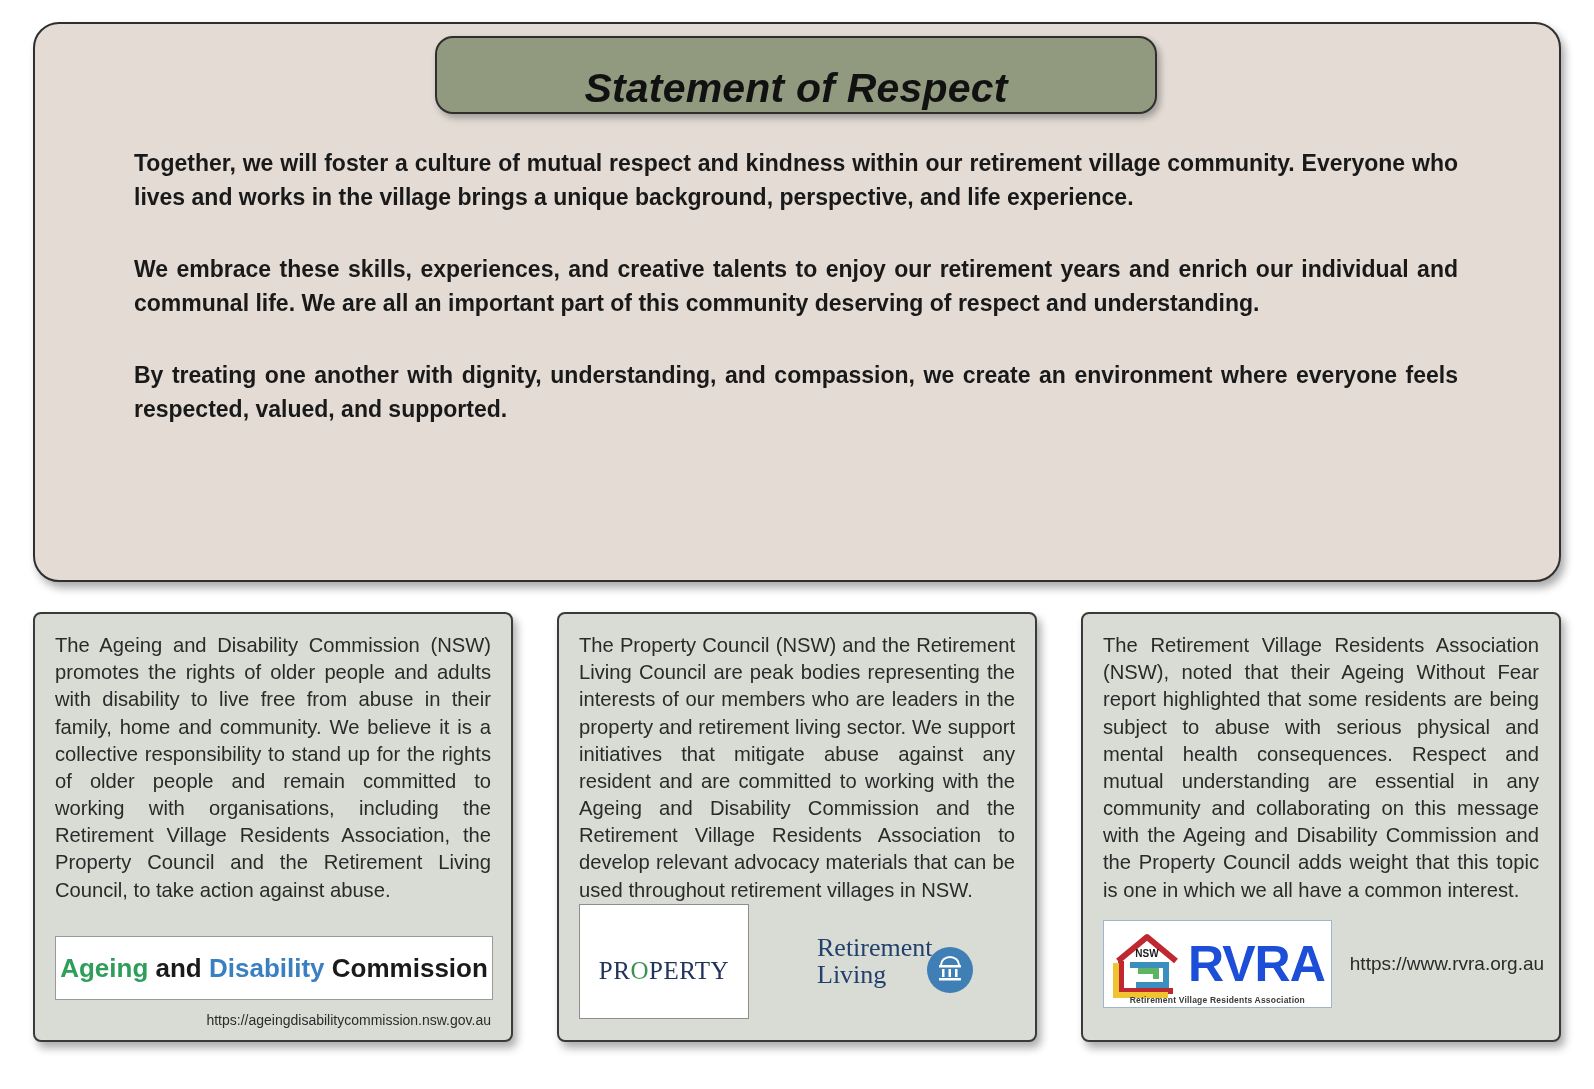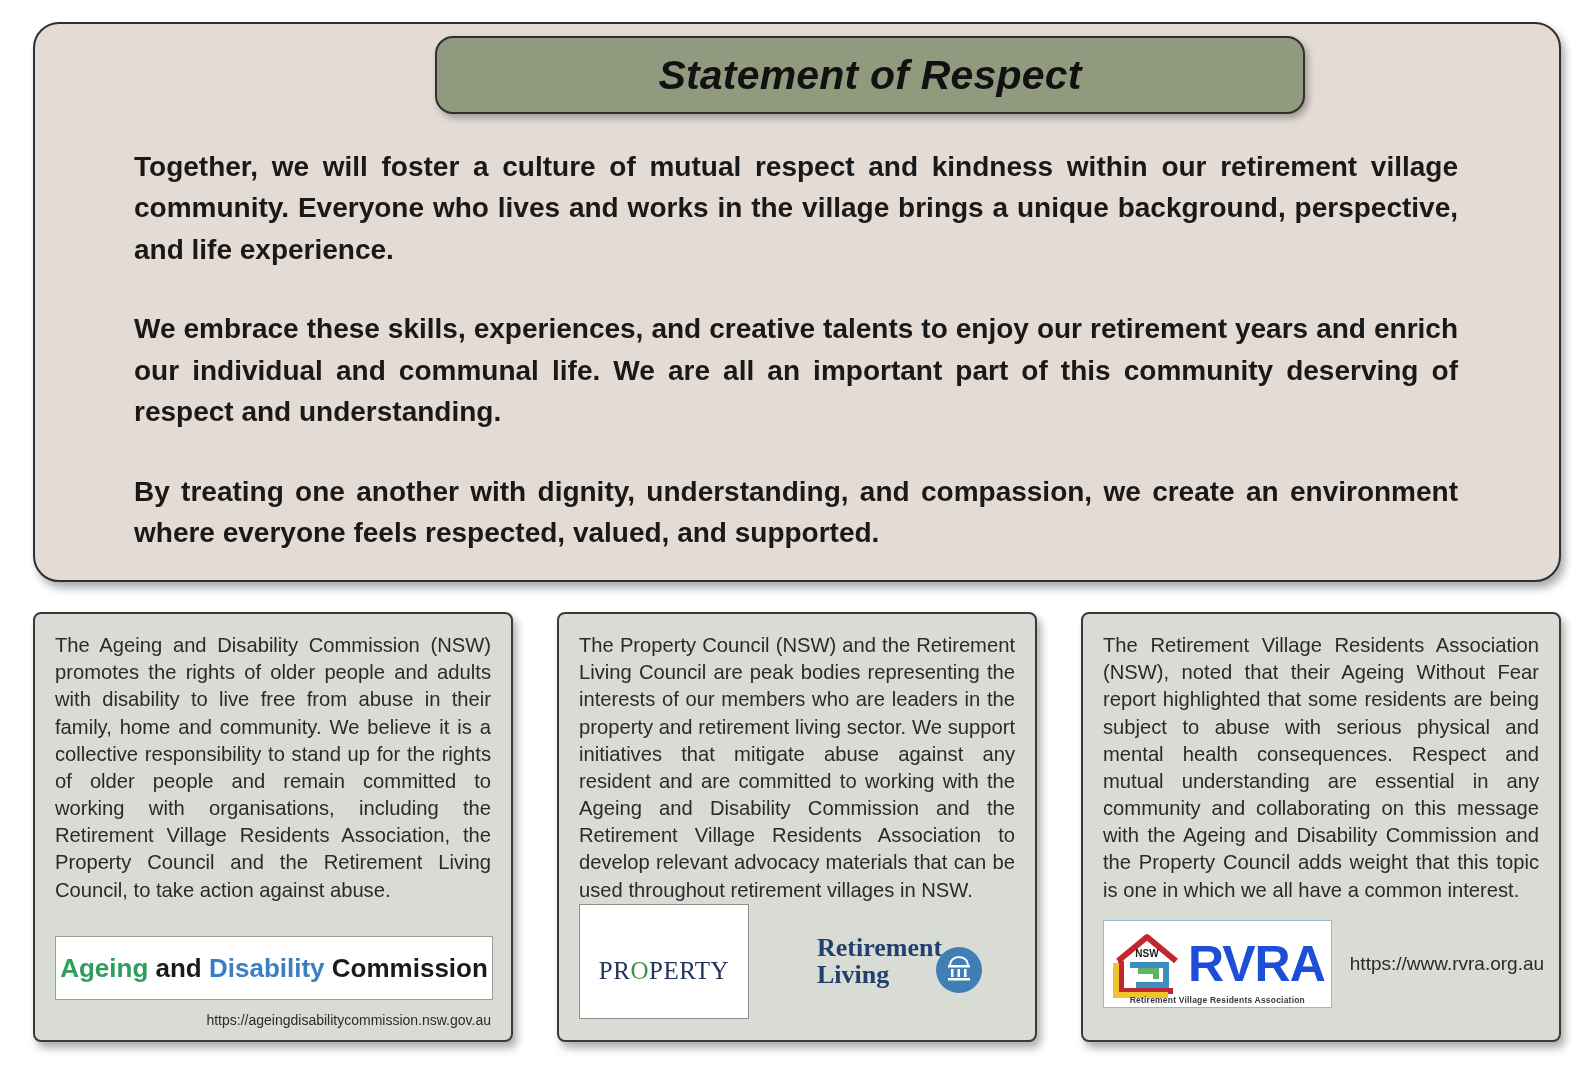--- a/index.html
+++ b/index.html
@@ -14,38 +14,38 @@
   
   .hero{
     position:absolute;left:33px;top:22px;width:1528px;height:560px;
     background:#e3dbd4;
     border:2px solid #2f2f2f;
     border-radius:26px;
     box-sizing:border-box;
     box-shadow:4px 6px 9px rgba(0,0,0,.33);
   }
   .title-pill{
-    position:absolute;left:400px;top:12px;width:870px;height:78px;
+    position:absolute;left:400px;top:12px;width:722px;height:78px;
     background:#91997f;
     border:2px solid #2f2f2f;
     border-radius:18px;
     box-shadow:3px 4px 7px rgba(0,0,0,.30);
-    display:flex;align-items:center;justify-content:center;
+    display:flex;align-items:flex-end;justify-content:center;
     box-sizing:border-box;
   }
   .title-pill span{
     font-size:41px;font-weight:bold;font-style:italic;color:#111111;
     letter-spacing:.2px;
   }
   .hero-body{
     position:absolute;left:99px;top:122px;width:1332px;
   }
   .hero-body p{
     margin:0 8px 38px 0;
-    font-size:28px;
+    font-size:23px;
     font-weight:bold;
     line-height:1.48;
     color:#191919;
     text-align:justify;
     text-justify:inter-word;
   }
   .hero-body p:last-child{margin-bottom:0;}
 
   
   .cards{
@@ -98,21 +98,21 @@
     overflow:hidden;
     gap:48px;
   }
   .pc-word1{font-family:"Liberation Serif",serif;font-size:25px;color:#22335c;letter-spacing:.5px;line-height:1;}
   .pc-word1 .g{color:#3f8f52;}
   .pc-word2{font-family:"Liberation Serif",serif;font-size:25px;color:#22335c;letter-spacing:.5px;line-height:1.05;}
   .pc-word3{font-family:"Liberation Serif",serif;font-style:italic;font-size:14px;color:#4d7c0f;line-height:1.1;}
 
   
   .rl-wrap{display:flex;align-items:center;margin-left:68px;}
-  .rl-text{font-family:"Liberation Serif",serif;font-weight:bold;font-size:26px;color:#22406e;line-height:1.06;}
+  .rl-text{font-family:"Liberation Serif",serif;font-weight:normal;font-size:26px;color:#22406e;line-height:1.06;}
   .rl-badge{
     width:46px;height:46px;border-radius:50%;background:#3f7fb5;
     display:flex;align-items:center;justify-content:center;margin-left:-6px;margin-top:18px;
   }
 
   
   .rvra-box{
     width:250px;height:88px;background:#ffffff;border:1px solid #9fb5cc;
     box-sizing:border-box;display:flex;align-items:center;padding:18px 6px;
     position:relative;

